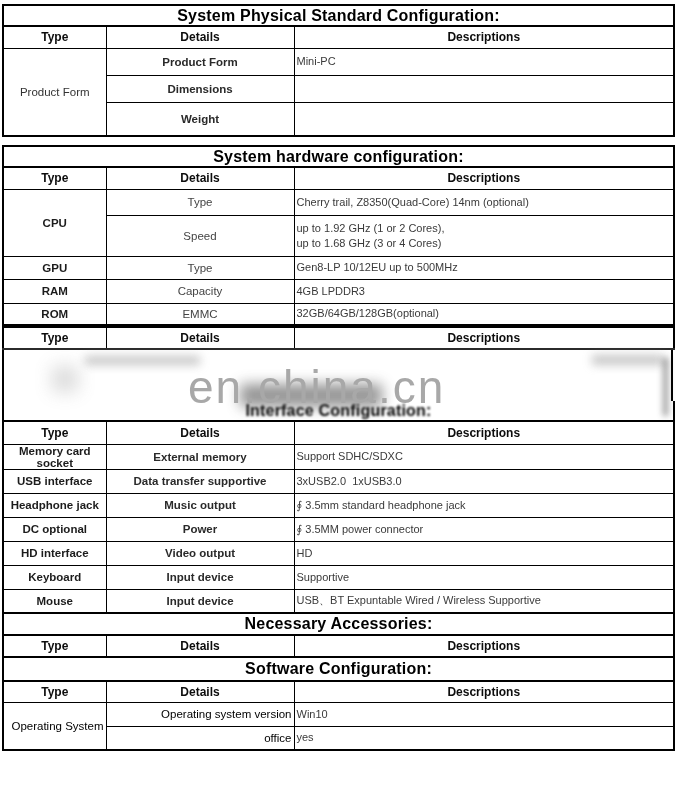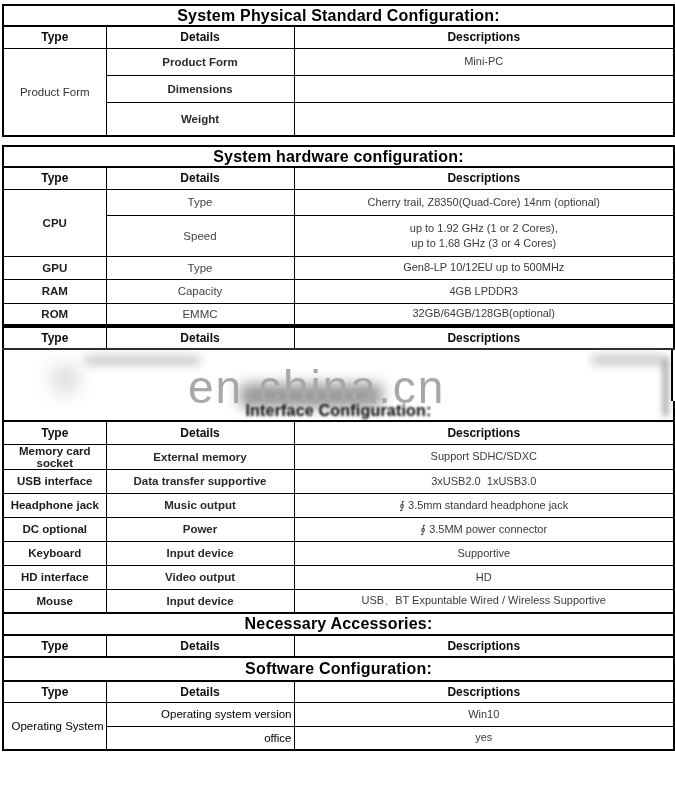--- a/index.html
+++ b/index.html
@@ -35,21 +35,21 @@
   }
   .head-row th {
     border-bottom: 2px solid #000;
     font-size: 12px;
     font-weight: bold;
     text-align: center;
     color: #0d0d0d;
   }
   .c-type  { font-size: 11.5px; text-align: center; font-weight: bold; color: #1c1c1c; }
   .c-details { font-size: 11.5px; text-align: center; font-weight: bold; color: #2a2a2a; }
-  .c-desc  { font-size: 11px; text-align: center; color: #3a3a3a; white-space: pre-wrap; line-height: 1.35; }
+  .c-desc  { font-size: 11px; color: #3a3a3a; white-space: pre-wrap; line-height: 1.35; }
 
   .sec-physical .c-type { font-weight: normal; color: #333; }
   .sec-hardware .c-details { font-weight: normal; color: #444; }
   .sec-accessories .c-type, .sec-accessories .c-details { font-weight: normal; color: #3d3d3d; }
   .sec-software .c-type, .sec-software .c-details { font-weight: normal; color: #000; text-align: right; }
 
   .gap { height: 8px; }
 
   .no-top { border-top: 0; }
   .no-top tr:first-child td, .no-top tr:first-child th { border-top: 0; }
@@ -224,28 +224,28 @@
       <td class="c-type">Headphone jack</td>
       <td class="c-details">Music output</td>
       <td class="c-desc">∮ 3.5mm standard headphone jack</td>
     </tr>
     <tr style="height:24px">
       <td class="c-type">DC optional</td>
       <td class="c-details">Power</td>
       <td class="c-desc">∮ 3.5MM power connector</td>
     </tr>
     <tr style="height:24px">
+      <td class="c-type">HD interface</td>
+      <td class="c-details">Video output</td>
+      <td class="c-desc">HD</td>
+    </tr>
+    <tr style="height:24px">
       <td class="c-type">Keyboard</td>
       <td class="c-details">Input device</td>
       <td class="c-desc">Supportive</td>
-    </tr>
-    <tr style="height:24px">
-      <td class="c-type">HD interface</td>
-      <td class="c-details">Video output</td>
-      <td class="c-desc">HD</td>
     </tr>
     <tr style="height:24px">
       <td class="c-type">Mouse</td>
       <td class="c-details">Input device</td>
       <td class="c-desc">USB、BT Expuntable Wired / Wireless Supportive</td>
     </tr>
   </tbody>
     </table>
 
   <table class="sec sec-accessories no-top" style="border-top:0">

